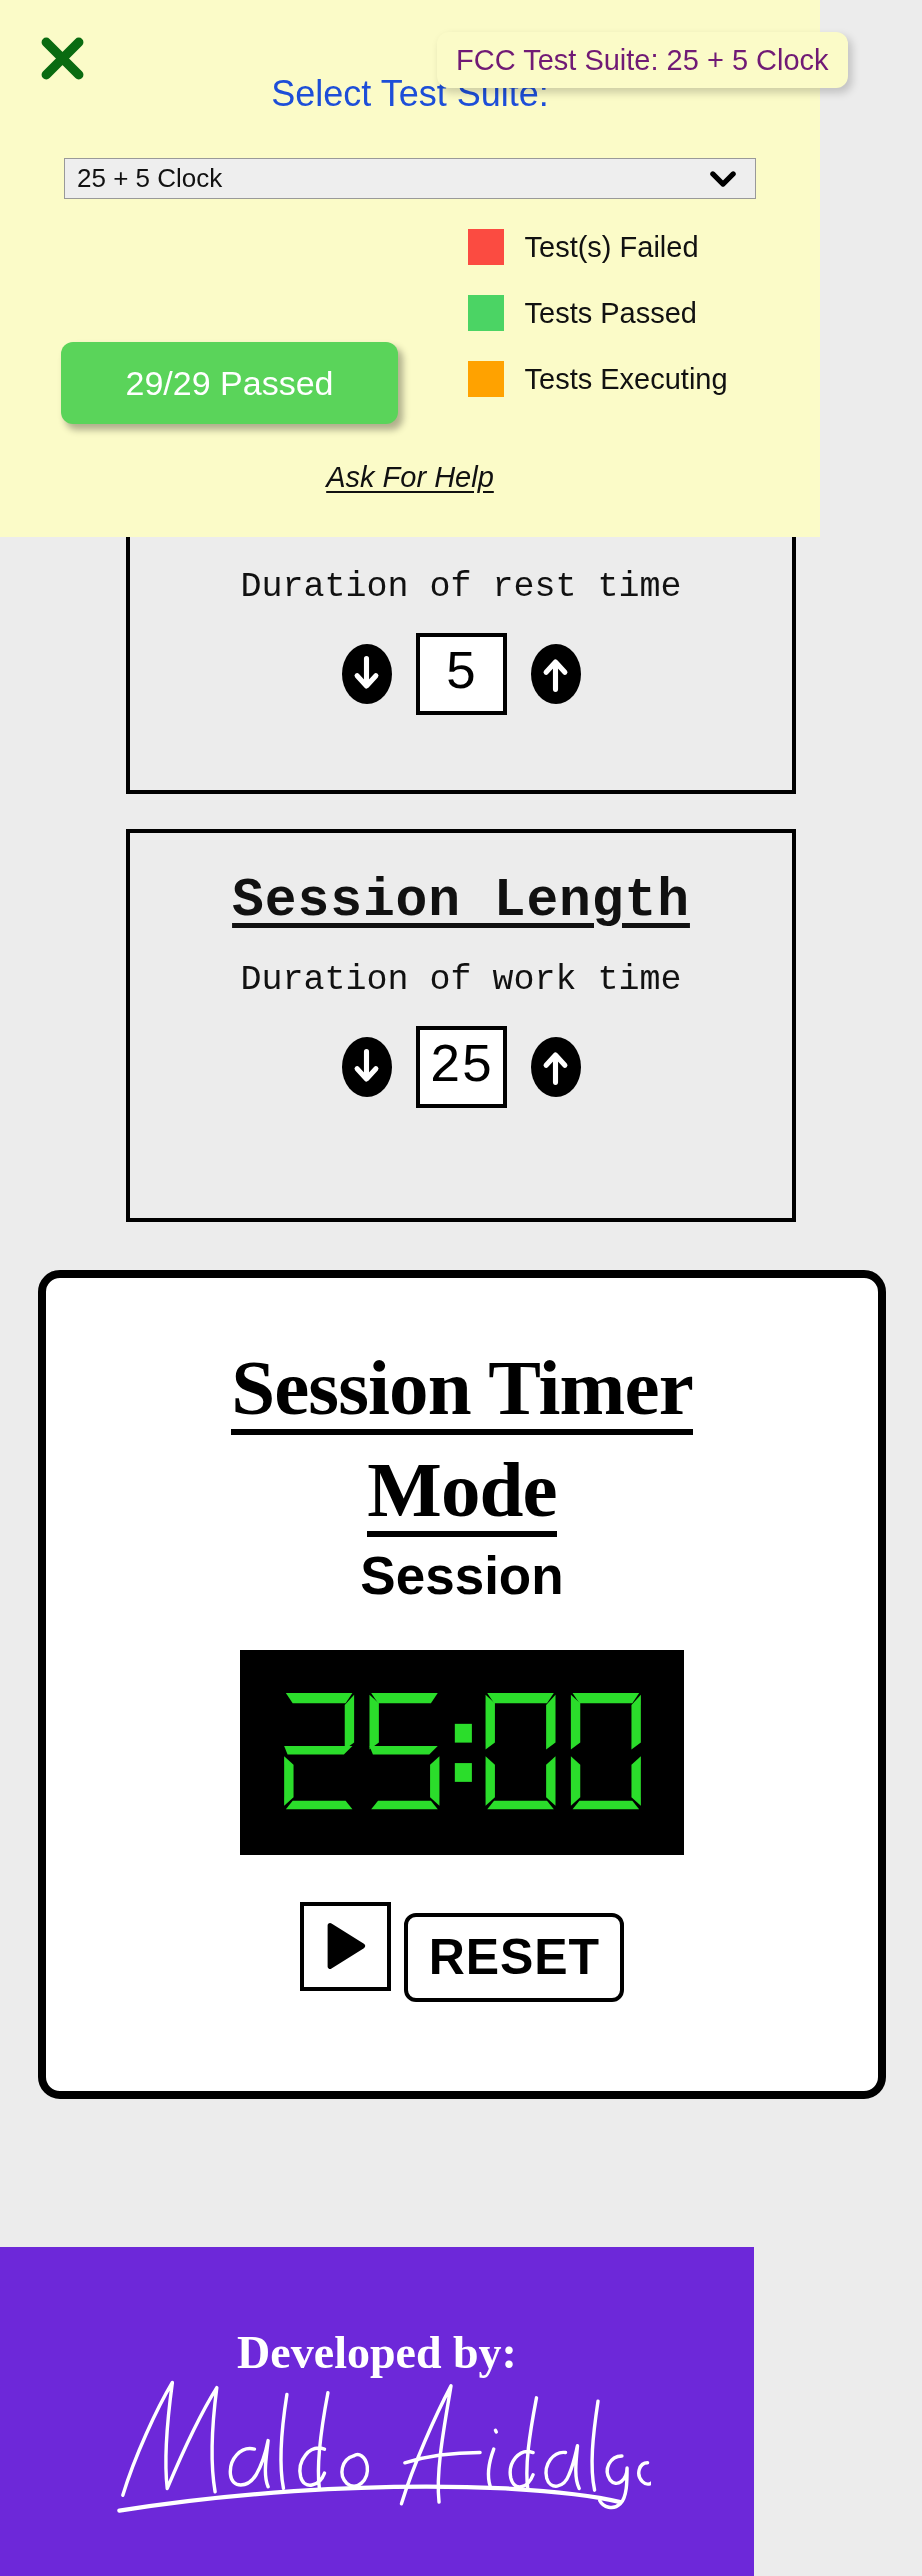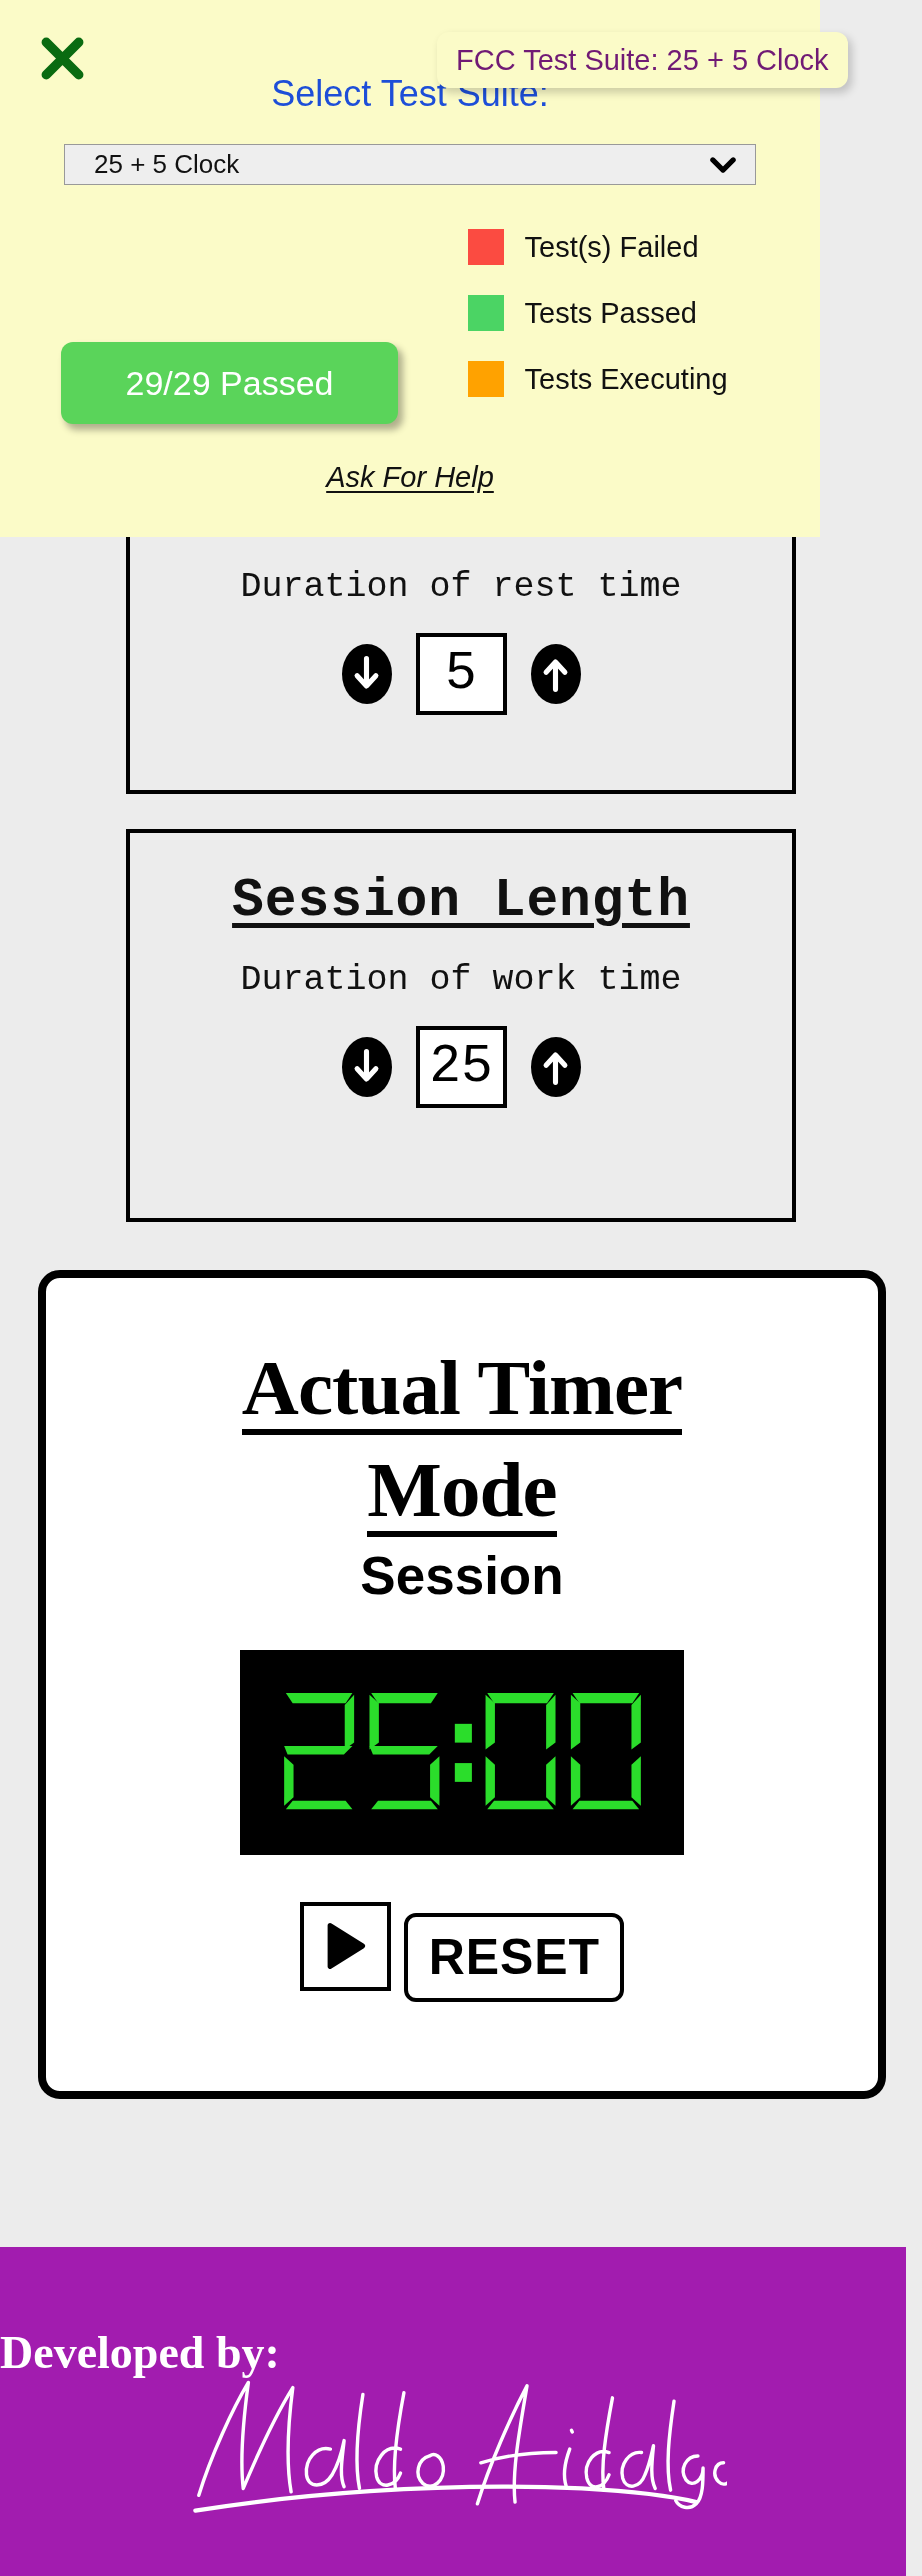--- a/index.html
+++ b/index.html
@@ -185,23 +185,24 @@
     letter-spacing: 0.9px;
     color: #000;
     margin-top: 22px;
   }
 
   
   #footer {
     position: absolute;
     left: 0;
     top: 2247px;
-    width: 906px;
+    width: 754px;
     height: 329px;
-    background: #a21caf;
+    background: #6d28d9;
+    text-align: center;
     overflow: hidden;
   }
   .dev-by {
     font-family: "Liberation Serif", serif;
     font-weight: 700;
     font-size: 46px;
     color: #fff;
     margin-top: 79px;
     letter-spacing: 0px;
   }
@@ -235,28 +236,28 @@
     top: 73px;
     width: 820px;
     text-align: center;
     font-size: 36px;
     color: #1d4ed8;
   }
 
   #fcc-select {
     position: absolute;
     left: 64px;
-    top: 144px;
+    top: 158px;
     width: 692px;
     height: 41px;
     background: #eeeeee;
     border: 1.7px solid #999;
     display: flex;
     align-items: center;
-    padding-left: 29px;
+    padding-left: 12px;
     font-size: 26px;
     color: #111;
   }
   #fcc-select .chev {
     position: absolute;
     right: 19px;
     top: 50%;
     transform: translateY(-50%);
   }
 
@@ -378,21 +379,21 @@
       <div class="arrow-btn">
         <svg width="29" height="36" viewBox="0 0 34 42">
           <path d="M17 39 L17 9 M6 19 L17 7 L28 19" fill="none" stroke="#fff" stroke-width="6" stroke-linecap="round" stroke-linejoin="round"></path>
         </svg>
       </div>
     </div>
   </div>
 
   <div id="timer-card">
     <div class="timer-heading">
-      <span class="line1">Actual Timer</span><br>
+      <span class="line1">Session Timer</span><br>
       <span class="line2">Mode</span>
     </div>
     <div class="timer-mode-label">Session</div>
 
     <div class="lcd">
       <svg width="367" height="128" viewBox="0 0 430 150">
 
         <g fill="#2bdd2b">
           <polygon points="8,6 86,6 78,18 16,18"></polygon>
           <polygon points="88,8 88,64 77,72 77,20"></polygon>

